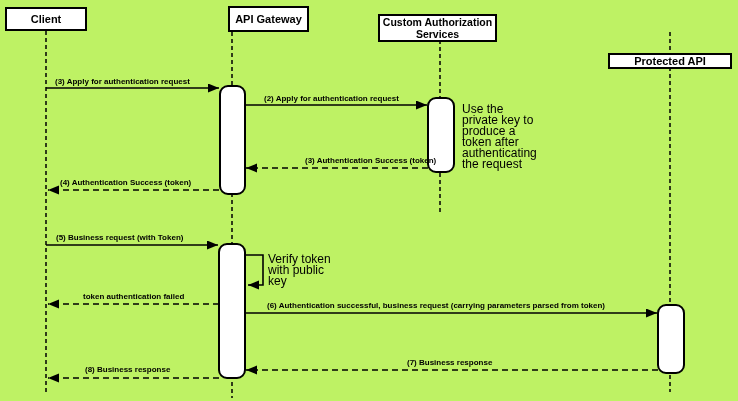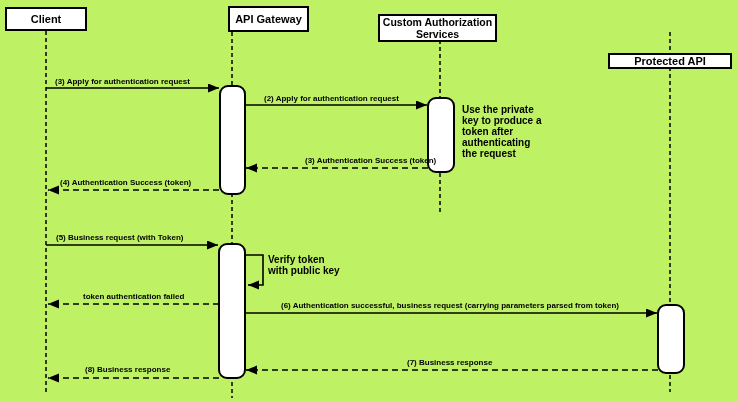--- a/index.html
+++ b/index.html
@@ -12,21 +12,21 @@
     position:absolute;display:flex;align-items:center;justify-content:center;
     border:2px solid #000;background:#fff;box-sizing:border-box;
     font-weight:bold;font-size:11px;line-height:12px;text-align:center;
   }
   .participant.small{font-size:10.5px;line-height:12px;}
   .lbl{
     position:absolute;font-weight:bold;font-size:8px;line-height:10px;
     white-space:nowrap;color:#000;
   }
   .note{
-    position:absolute;font-weight:bold;font-size:10px;line-height:11px;color:#000;
+    position:absolute;font-weight:normal;font-size:12px;line-height:11px;color:#000;
   }
 </style>
 </head>
 <body>
 
 <div class="canvas">
 
   <svg class="wires" width="738" height="401" viewBox="0 0 738 401">
     <defs>
       <marker id="arr" markerWidth="12" markerHeight="10" refX="11" refY="4.5" orient="auto" markerUnits="userSpaceOnUse">
@@ -61,19 +61,19 @@
   <div class="participant small" style="left:378px;top:14px;width:119px;height:28px;">Custom Authorization Services</div>
   <div class="participant" style="left:608px;top:6px;width:124px;height:16px;margin-top:47px;">Protected API</div>
 
   <div class="lbl" style="left:55px;top:77px;">(3) Apply for authentication request</div>
   <div class="lbl" style="left:264px;top:94px;">(2) Apply for authentication request</div>
   <div class="lbl" style="left:281px;top:156px;padding-left:24px;">(3) Authentication Success (token)</div>
   <div class="lbl" style="left:60px;top:178px;">(4) Authentication Success (token)</div>
   <div class="lbl" style="left:56px;top:233px;">(5) Business request (with Token)</div>
   <div class="note" style="left:268px;top:254px;width:72px;">Verify token with public key</div>
   <div class="lbl" style="left:83px;top:292px;">token authentication failed</div>
-  <div class="lbl" style="left:281px;top:301px;text-align:right;">(6) Authentication successful, business request (carrying parameters parsed from token)</div>
+  <div class="lbl" style="left:267px;top:301px;text-align:right;">(6) Authentication successful, business request (carrying parameters parsed from token)</div>
   <div class="lbl" style="left:407px;top:358px;">(7) Business response</div>
   <div class="lbl" style="left:85px;top:365px;">(8) Business response</div>
 
   <div class="note" style="left:462px;top:104px;width:80px;">Use the private key to produce a token after authenticating the request</div>
 
 </div>
 
 </body></html>

